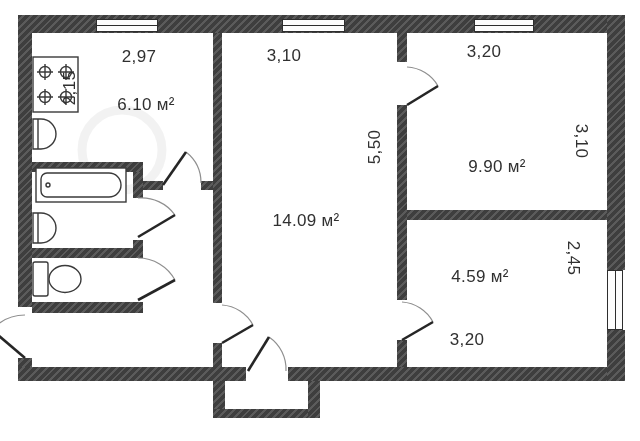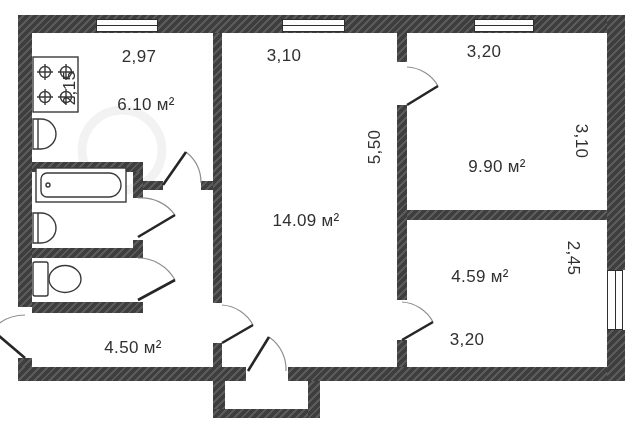--- a/index.html
+++ b/index.html
@@ -151,16 +151,15 @@
   <div class="lbl" style="left:306px;top:221px;">14.09 м²</div>
 
   <div class="lbl" style="left:484px;top:52px;">3,20</div>
   <div class="lbl" style="left:497px;top:127px;margin-top:40px;">9.90 м²</div>
   <div class="lbl rot-cw" style="left:581px;top:141px;">3,10</div>
 
   <div class="lbl" style="left:480px;top:277px;">4.59 м²</div>
   <div class="lbl rot-cw" style="left:573px;top:258px;">2,45</div>
   <div class="lbl" style="left:467px;top:340px;">3,20</div>
 
-  <div class="lbl" style="left:133px;top:348px;">4.50 м²</div>
 
 
 </div>
 
 </body></html>

